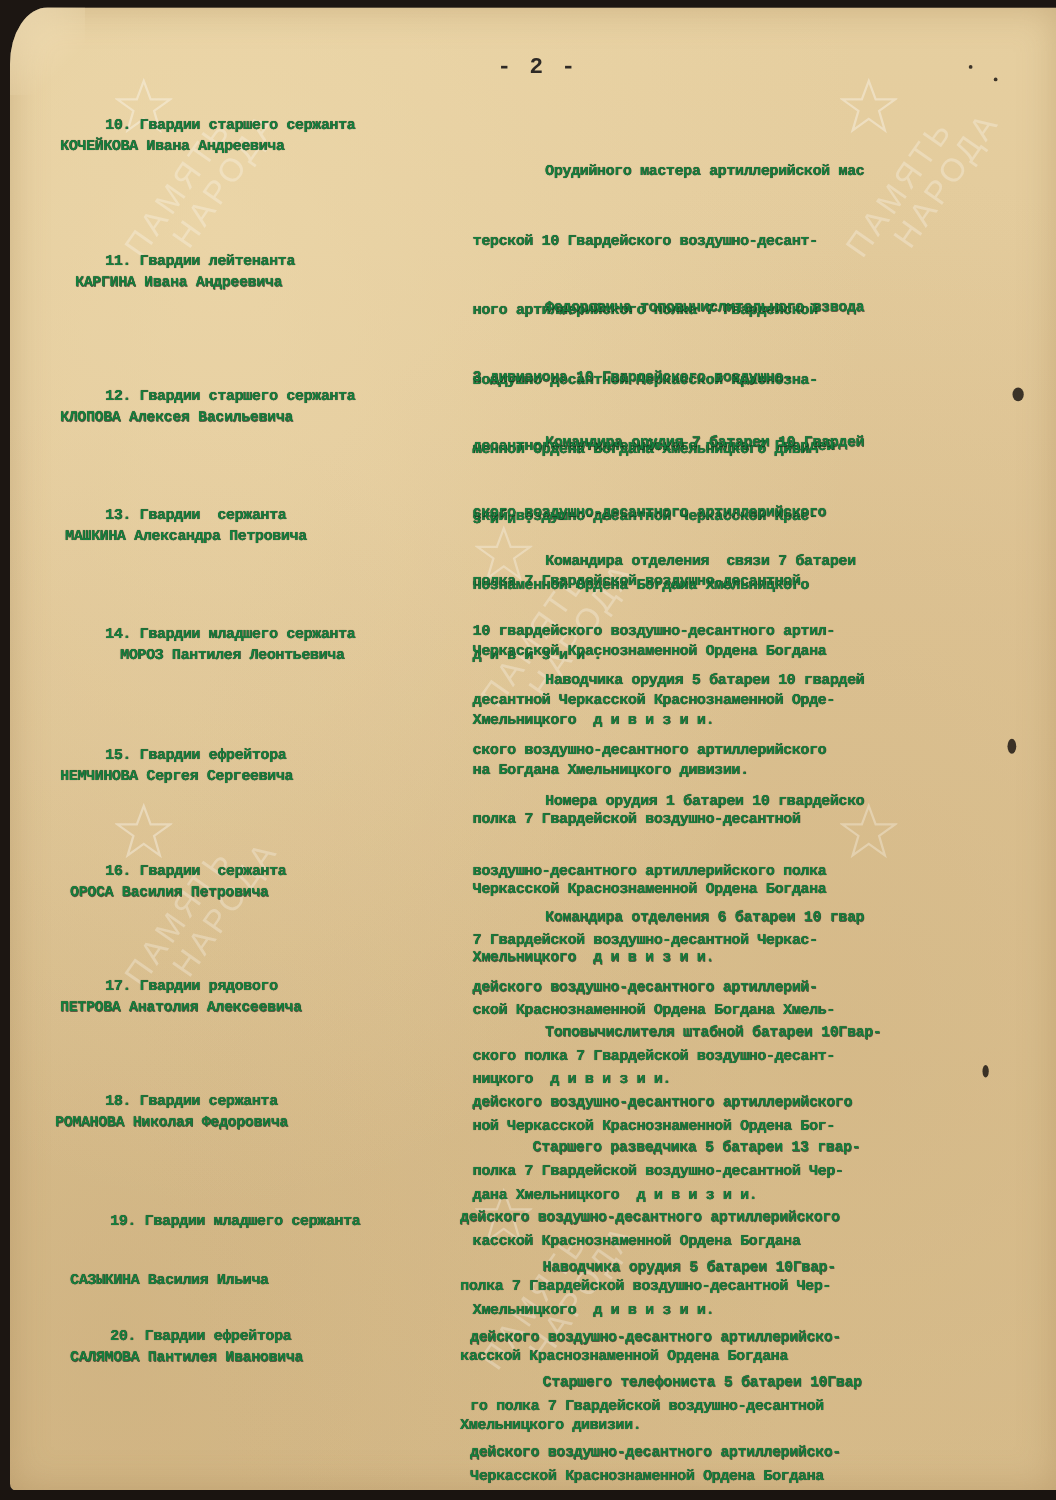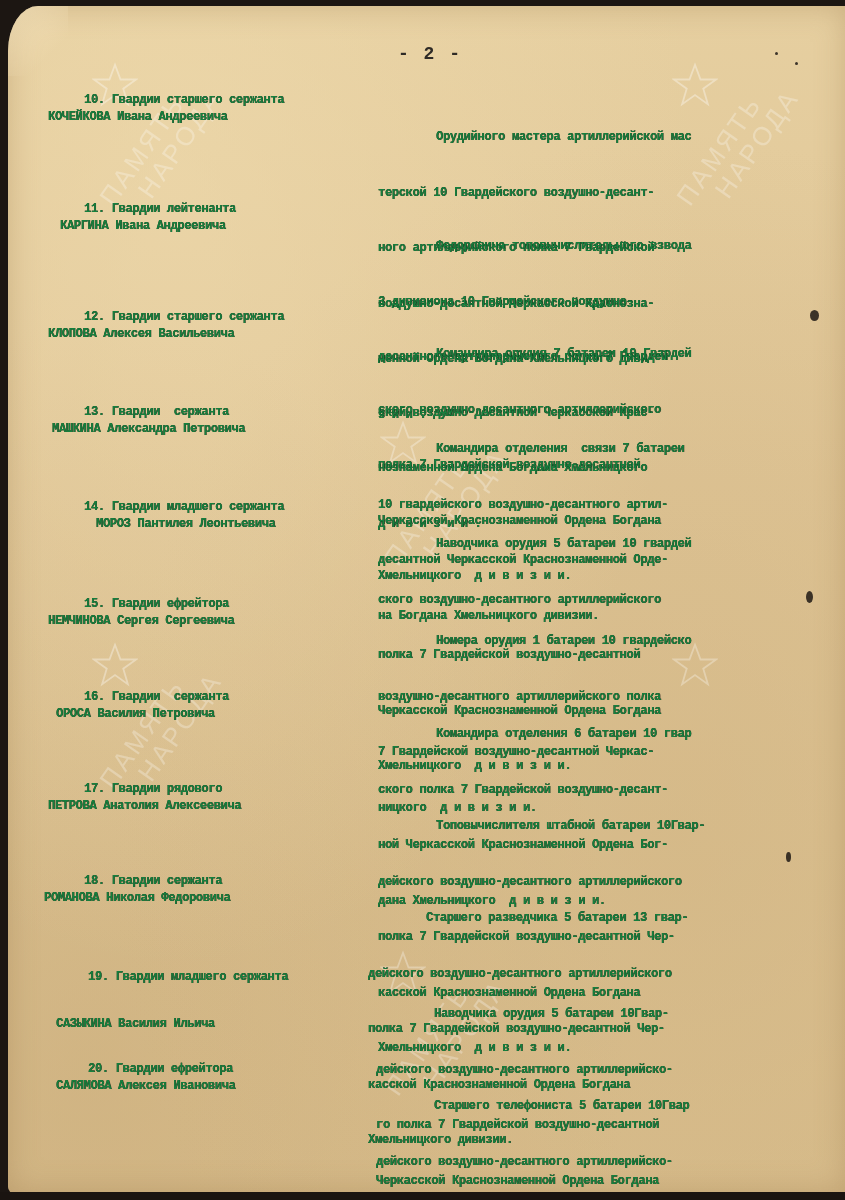--- a/index.html
+++ b/index.html
@@ -240,29 +240,31 @@
     </div>
   </div>
 
   <div class="entry" style="top:595px;">
     <div class="typed rank-line"><span>15.</span> <span>Гвардии ефрейтора</span></div>
     <div class="typed name-line">НЕМЧИНОВА Сергея Сергеевича</div>
     <div class="typed desc">
       <span class="line first">Номера орудия 1 батареи 10 гвардейско</span>
       <span class="line">воздушно-десантного артиллерийского полка</span>
       <span class="line">7 Гвардейской воздушно-десантной Черкас-</span>
+      <span class="line">ской Краснознаменной Ордена Богдана Хмель-</span>
       <span class="line">ницкого  д и в и з и и.</span>
     </div>
   </div>
 
   <div class="entry" style="top:688px;">
     <div class="typed rank-line"><span>16.</span> <span>Гвардии  сержанта</span></div>
     <div class="typed name-line" style="left:56px;">ОРОСА Василия Петровича</div>
     <div class="typed desc">
       <span class="line first">Командира отделения 6 батареи 10 гвар</span>
+      <span class="line">дейского воздушно-десантного артиллерий-</span>
       <span class="line">ского полка 7 Гвардейской воздушно-десант-</span>
       <span class="line">ной Черкасской Краснознаменной Ордена Бог-</span>
       <span class="line">дана Хмельницкого  д и в и з и и.</span>
     </div>
   </div>
 
   <div class="entry" style="top:780px;">
     <div class="typed rank-line"><span>17.</span> <span>Гвардии рядового</span></div>
     <div class="typed name-line">ПЕТРОВА Анатолия Алексеевича</div>
     <div class="typed desc">
@@ -293,21 +295,21 @@
       <span class="line first">Наводчика орудия 5 батареи 10Гвар-</span>
       <span class="line">дейского воздушно-десантного артиллерийско-</span>
       <span class="line">го полка 7 Гвардейской воздушно-десантной</span>
       <span class="line">Черкасской Краснознаменной Ордена Богдана</span>
       
     </div>
   </div>
 
   <div class="entry" style="top:1060px;">
     <div class="typed rank-line" style="left:88px;"><span>20.</span> <span>Гвардии ефрейтора</span></div>
-    <div class="typed name-line" style="left:56px;">САЛЯМОВА Алексея Ивановича</div>
+    <div class="typed name-line" style="left:56px;">САЛЯМОВА Пантилея Ивановича</div>
     <div class="typed desc" style="left:376px;">
       <span class="line first">Старшего телефониста 5 батареи 10Гвар</span>
       <span class="line">дейского воздушно-десантного артиллерийско-</span>
       
       
       
     </div>
   </div>
 
   <div class="spot" style="left:810px;top:310px;width:9px;height:11px;"></div>

